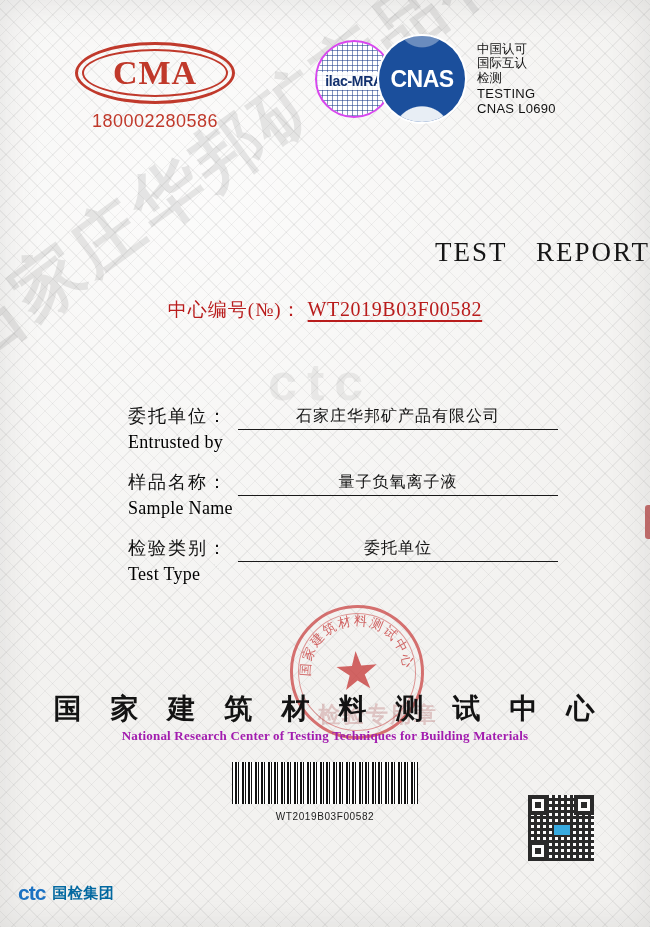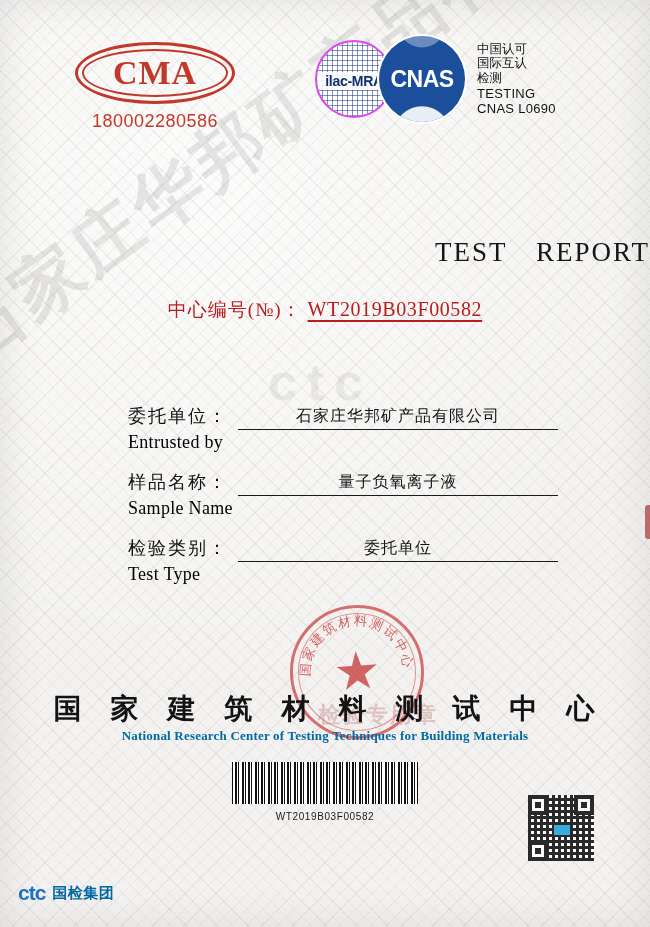--- a/index.html
+++ b/index.html
@@ -337,21 +337,21 @@
     text-indent: 11px;
     color: #131313;
   }
   #issuer-en {
     position: absolute;
     top: 728px;
     left: 0; right: 0;
     text-align: center;
     font-size: 13px;
     font-weight: bold;
-    color: #0369a1;
+    color: #a21caf;
     letter-spacing: 0.2px;
   }
 
   
   #barcode-wrap {
     position: absolute;
     top: 762px;
     left: 0; right: 0;
     text-align: center;
   }

